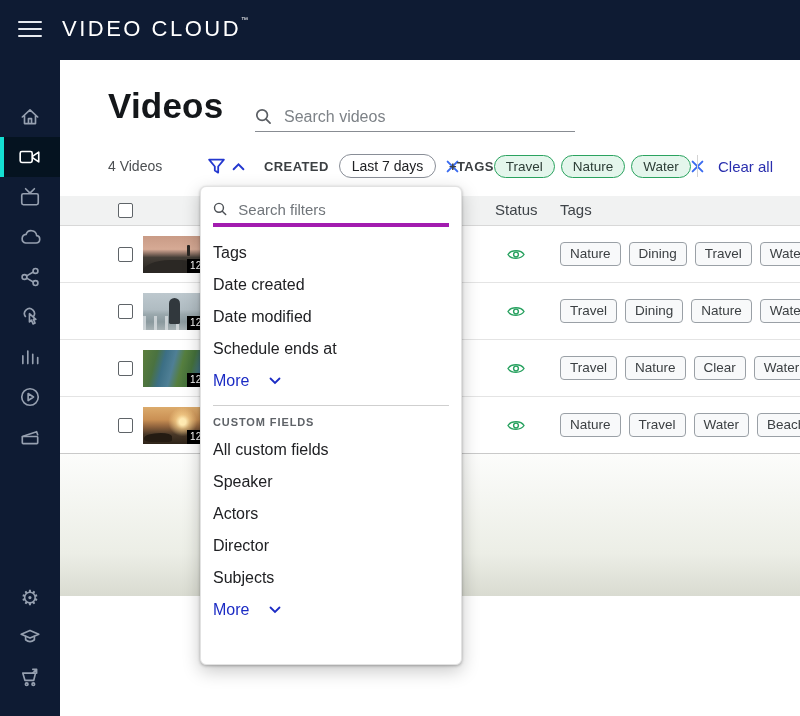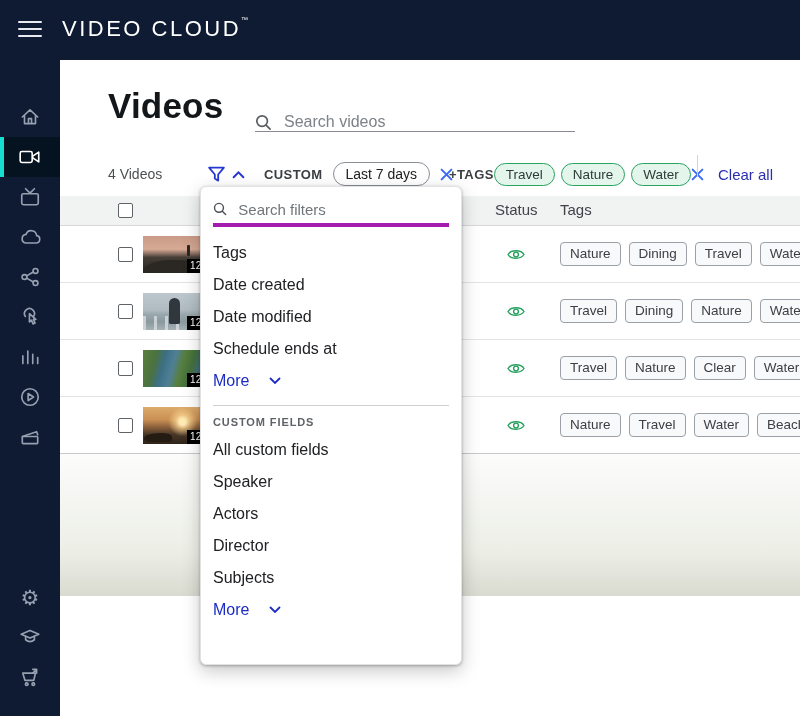--- a/index.html
+++ b/index.html
@@ -20,27 +20,27 @@
   .nav-item { position:absolute; left:0; width:60px; height:40px; display:flex; align-items:center; justify-content:center; cursor:pointer; }
   .nav-item svg { stroke:#96a0b0; fill:none; stroke-width:1.5; stroke-linecap:round; stroke-linejoin:round; }
   .nav-item.active { background:#051320; }
   .nav-item.active::before { content:""; position:absolute; left:0; top:0; width:4px; height:100%; background:#14dfd2; }
   .nav-item.active svg { stroke:#ffffff; }
   .gear-glyph { font-size:21px; color:#96a0b0; line-height:1; }
   
   .main { position:absolute; left:60px; top:60px; width:740px; height:536px;
           background:linear-gradient(180deg,#ffffff 0%,#ffffff 70%,#eceee6 92%,#d9dbd1 100%); }
   .page-title { position:absolute; left:48px; top:26px; font-size:35px; font-weight:700; color:#14171a; letter-spacing:.2px; }
-  .search-wrap { position:absolute; left:195px; top:42px; width:320px; height:30px; border-bottom:1px solid #888c92; display:flex; align-items:flex-end; gap:12px; }
+  .search-wrap { position:absolute; left:195px; top:42px; width:320px; height:30px; border-bottom:1px solid #888c92; display:flex; align-items:center; gap:12px; }
   .search-wrap svg { flex:0 0 auto; }
   .search-wrap input { border:none; outline:none; background:transparent; font-size:16px; color:#202124; width:100%; font-family:inherit; }
   .search-wrap input::placeholder { color:#7d8287; }
   
   .filterbar { position:absolute; left:0; top:92px; width:740px; height:28px; }
-  .filterbar > * { position:absolute; top:8px; height:28px; display:flex; align-items:center; }
+  .filterbar > * { position:absolute; top:0; height:28px; display:flex; align-items:center; }
   .video-count { left:48px; font-size:14px; color:#4c4f52; }
   .funnel-btn { left:147px; gap:6px; cursor:pointer; }
   .flabel { font-size:13px; font-weight:700; color:#3c4043; letter-spacing:.4px; }
   .created-group { left:204px; gap:10px; }
   .opill { border:1px solid #898e97; border-radius:13px; padding:3px 12px; font-size:14px; color:#202124; background:#fff; white-space:nowrap; }
   .x-btn { cursor:pointer; display:flex; align-items:center; }
   .tags-group { left:389px; gap:0; }
   .gpills { display:flex; gap:6px; }
   .gpill { border:1px solid #2aa35f; background:#e4f6ec; border-radius:12px; padding:3px 11px; font-size:13.5px; color:#2c3d36; white-space:nowrap; cursor:pointer; }
   .vdivider { left:637px; top:3px; width:1px; height:22px; background:#d3d3d3; }
@@ -186,21 +186,21 @@
     <div class="video-count">4 Videos</div>
     <div class="funnel-btn">
       <svg width="19" height="19" viewBox="0 0 18 18" fill="none" stroke="#2438cf" stroke-width="1.7" stroke-linejoin="round">
           <path d="M2,2.5 H16 L10.6,9 V14.8 L7.4,12.8 V9 Z"></path>
         </svg>
       <svg width="13" height="9" viewBox="0 0 12 8" fill="none" stroke="#2438cf" stroke-width="1.8" stroke-linecap="round">
           <path d="M1.5,6.5 L6,2 L10.5,6.5"></path>
         </svg>
     </div>
     <div class="created-group">
-      <span class="flabel">CUSTOM</span>
+      <span class="flabel">CREATED</span>
       <span class="opill">Last 7 days</span>
       <span class="x-btn">
         <svg width="13" height="13" viewBox="0 0 12 12" stroke="#3a6bf0" stroke-width="1.8" stroke-linecap="round">
             <path d="M1.5,1.5 L10.5,10.5 M10.5,1.5 L1.5,10.5"></path>
           </svg>
       </span>
     </div>
     <div class="tags-group">
       <span class="flabel">+TAGS</span>
       <span class="gpills">

